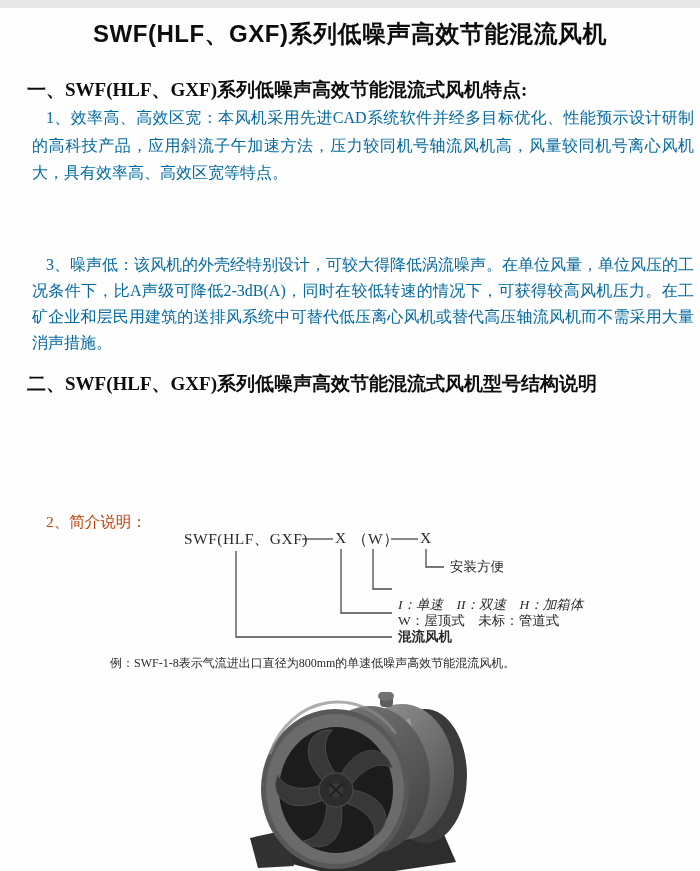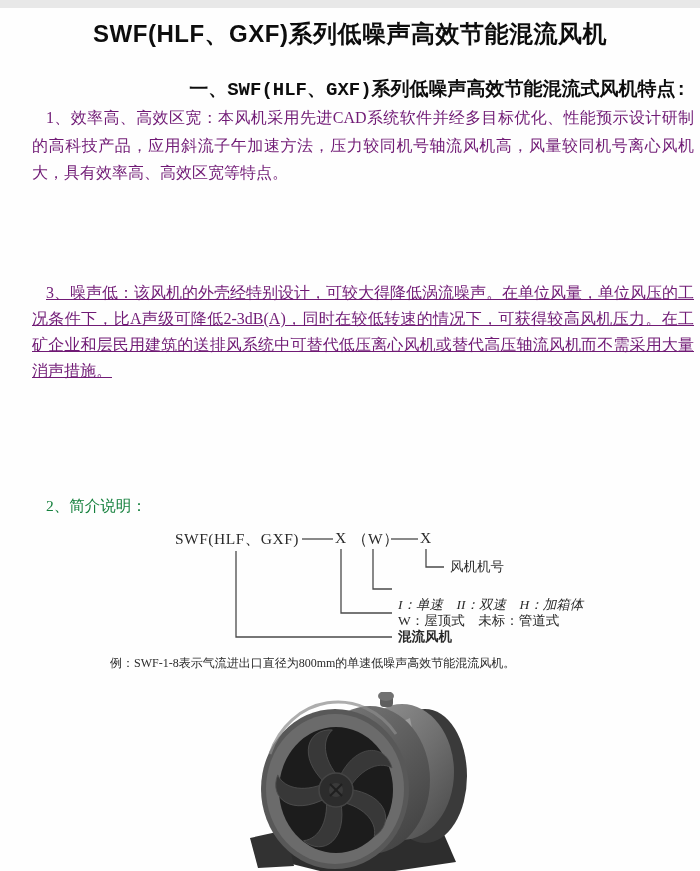--- a/index.html
+++ b/index.html
@@ -15,43 +15,43 @@
   }
   .doc-title{
     position:absolute;top:10px;left:0;width:700px;
     margin:0;text-align:center;
     font-family:"Liberation Sans","DejaVu Sans",sans-serif;
     font-weight:700;font-size:24px;line-height:32px;color:#0d0d0d;
     letter-spacing:0.5px;
   }
   .sec-heading{
     position:absolute;left:27px;width:660px;margin:0;
-    font-family:Liberation Mono, monospace;
-    font-weight:700;font-size:19px;line-height:24px;color:#0d0d0d;text-align:right;
+    font-family:Liberation Serif, serif;
+    font-weight:700;font-size:19px;line-height:24px;color:#0d0d0d;
   }
   .h1{top:70px;}
   .h2{top:364px;}
   .body-para{
     position:absolute;left:32px;width:662px;margin:0;
     font-size:16px;line-height:27.5px;
-    text-align:justify;text-indent:14px;color:#701a75;
+    text-align:justify;text-indent:14px;color:#0369a1;
   }
   .p1{top:96px;}
   .p2{top:181px;}
-  .p3{top:272px;line-height:26px;text-decoration:underline;}
+  .p3{top:244px;line-height:26px;}
   .p4{top:392px;line-height:29px;}
   .notation-label{
-    position:absolute;left:46px;top:488px;margin:0;
-    font-size:15.5px;color:#15803d;
+    position:absolute;left:46px;top:504px;margin:0;
+    font-size:15.5px;color:#c2410c;
   }
   .d-text{
     position:absolute;margin:0;white-space:nowrap;
     font-size:15.5px;color:#2a2a2a;letter-spacing:0.5px;
   }
-  .d-prefix{left:175px;top:521px;}
+  .d-prefix{left:184px;top:521px;}
   .d-x1{left:335px;top:521px;}
   .d-w{left:352px;top:521px;}
   .d-x2{left:420px;top:521px;}
   .d-label{
     position:absolute;margin:0;white-space:nowrap;
     font-size:13.5px;color:#2a2a2a;
   }
   .dl1{left:450px;top:550px;}
   .dl2{left:398px;top:604px;}
   .dl3{left:398px;top:588px;font-style:italic;}
@@ -68,20 +68,21 @@
 
 <div class="page">
 
   <h1 class="doc-title">SWF(HLF、GXF)系列低噪声高效节能混流风机</h1>
 
   <h2 class="sec-heading h1">一、SWF(HLF、GXF)系列低噪声高效节能混流式风机特点:</h2>
 
   <p class="body-para p1">1、效率高、高效区宽：本风机采用先进CAD系统软件并经多目标优化、性能预示设计研制的高科技产品，应用斜流子午加速方法，压力较同机号轴流风机高，风量较同机号离心风机大，具有效率高、高效区宽等特点。</p>
   <p class="body-para p3">3、噪声低：该风机的外壳经特别设计，可较大得降低涡流噪声。在单位风量，单位风压的工况条件下，比A声级可降低2-3dB(A)，同时在较低转速的情况下，可获得较高风机压力。在工矿企业和层民用建筑的送排风系统中可替代低压离心风机或替代高压轴流风机而不需采用大量消声措施。</p>
 
+  <h2 class="sec-heading h2">二、SWF(HLF、GXF)系列低噪声高效节能混流式风机型号结构说明</h2>
 
 
   <p class="notation-label">2、简介说明：</p>
 
   <div>
     <svg class="connector-svg" viewBox="0 0 700 660">
       <g stroke="#4a4a4a" stroke-width="1.3" fill="none">
 
         <line x1="302" y1="531" x2="333" y2="531"></line>
         <line x1="391" y1="531" x2="418" y2="531"></line>
@@ -92,21 +93,21 @@
 
         <polyline points="341,541 341,605 392,605"></polyline>
 
         <polyline points="236,543 236,629 392,629"></polyline>
       </g>
     </svg>
     <p class="d-text d-prefix">SWF(HLF、GXF)</p>
     <p class="d-text d-x1">X</p>
     <p class="d-text d-w">（W）</p>
     <p class="d-text d-x2">X</p>
-    <p class="d-label dl1">风机机号</p>
+    <p class="d-label dl1">安装方便</p>
     <p class="d-label dl2">W：屋顶式　未标：管道式</p>
     <p class="d-label dl3">I：单速　II：双速　H：加箱体</p>
     <p class="d-label dl4">混流风机</p>
   </div>
 
   <p class="example-line">例：SWF-1-8表示气流进出口直径为800mm的单速低噪声高效节能混流风机。</p>
 
   <div class="fan-wrap">
     <svg width="250" height="186" viewBox="0 0 250 186">
       <defs>

